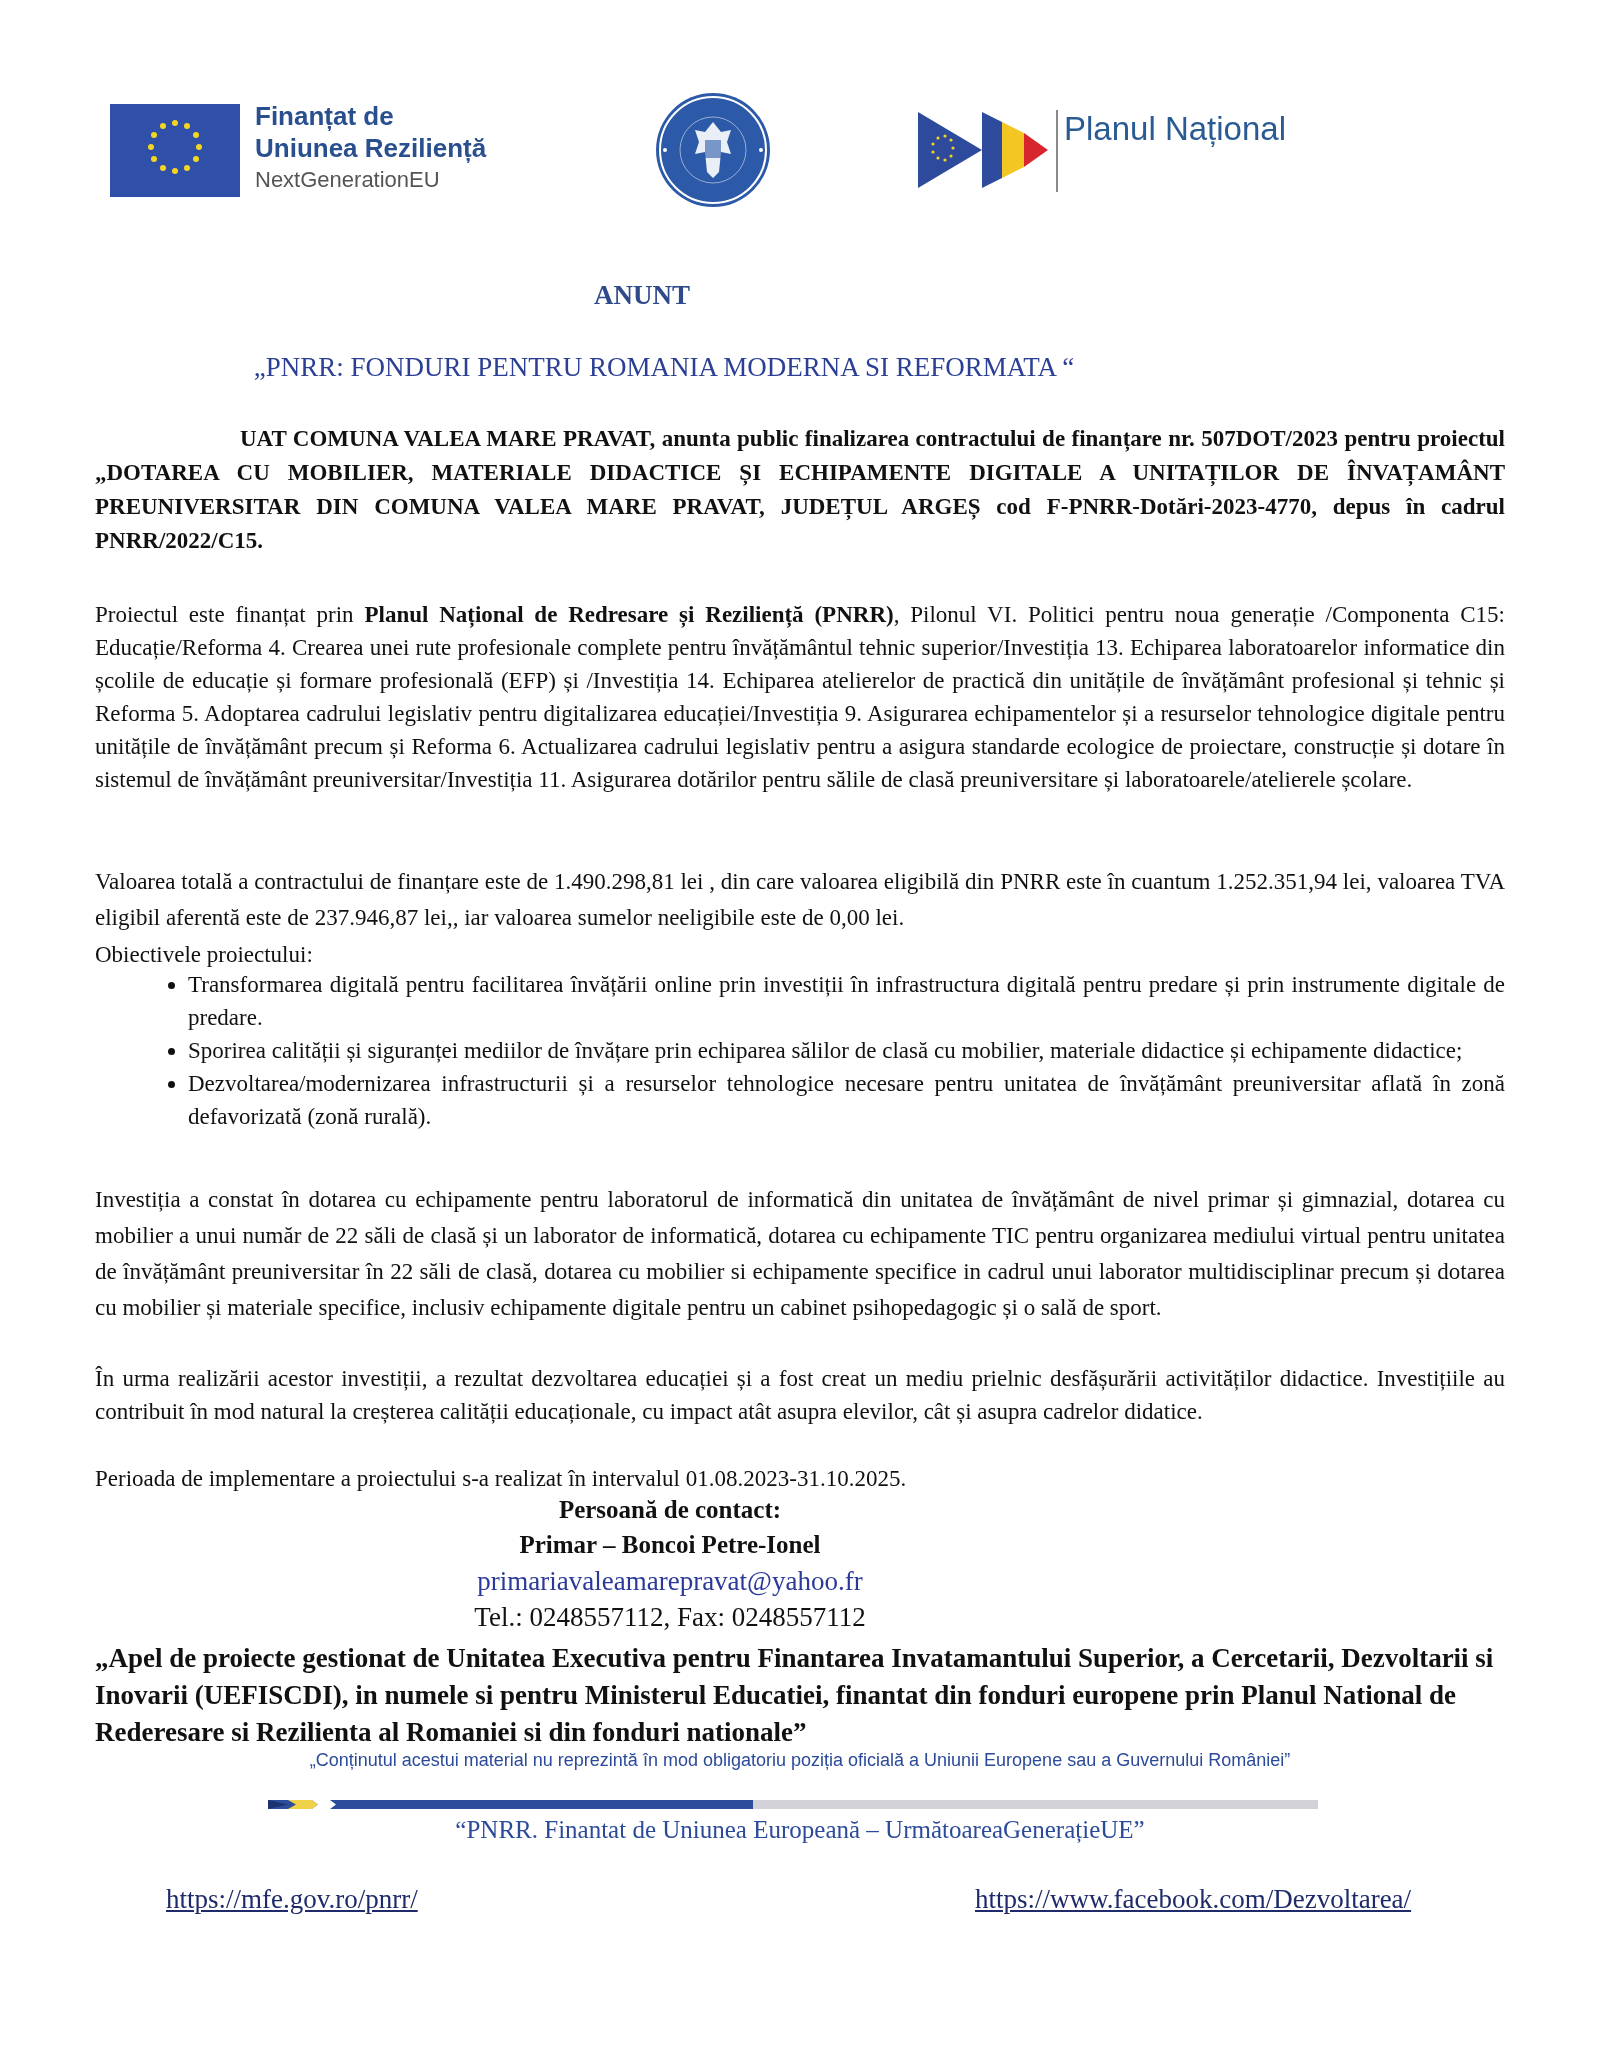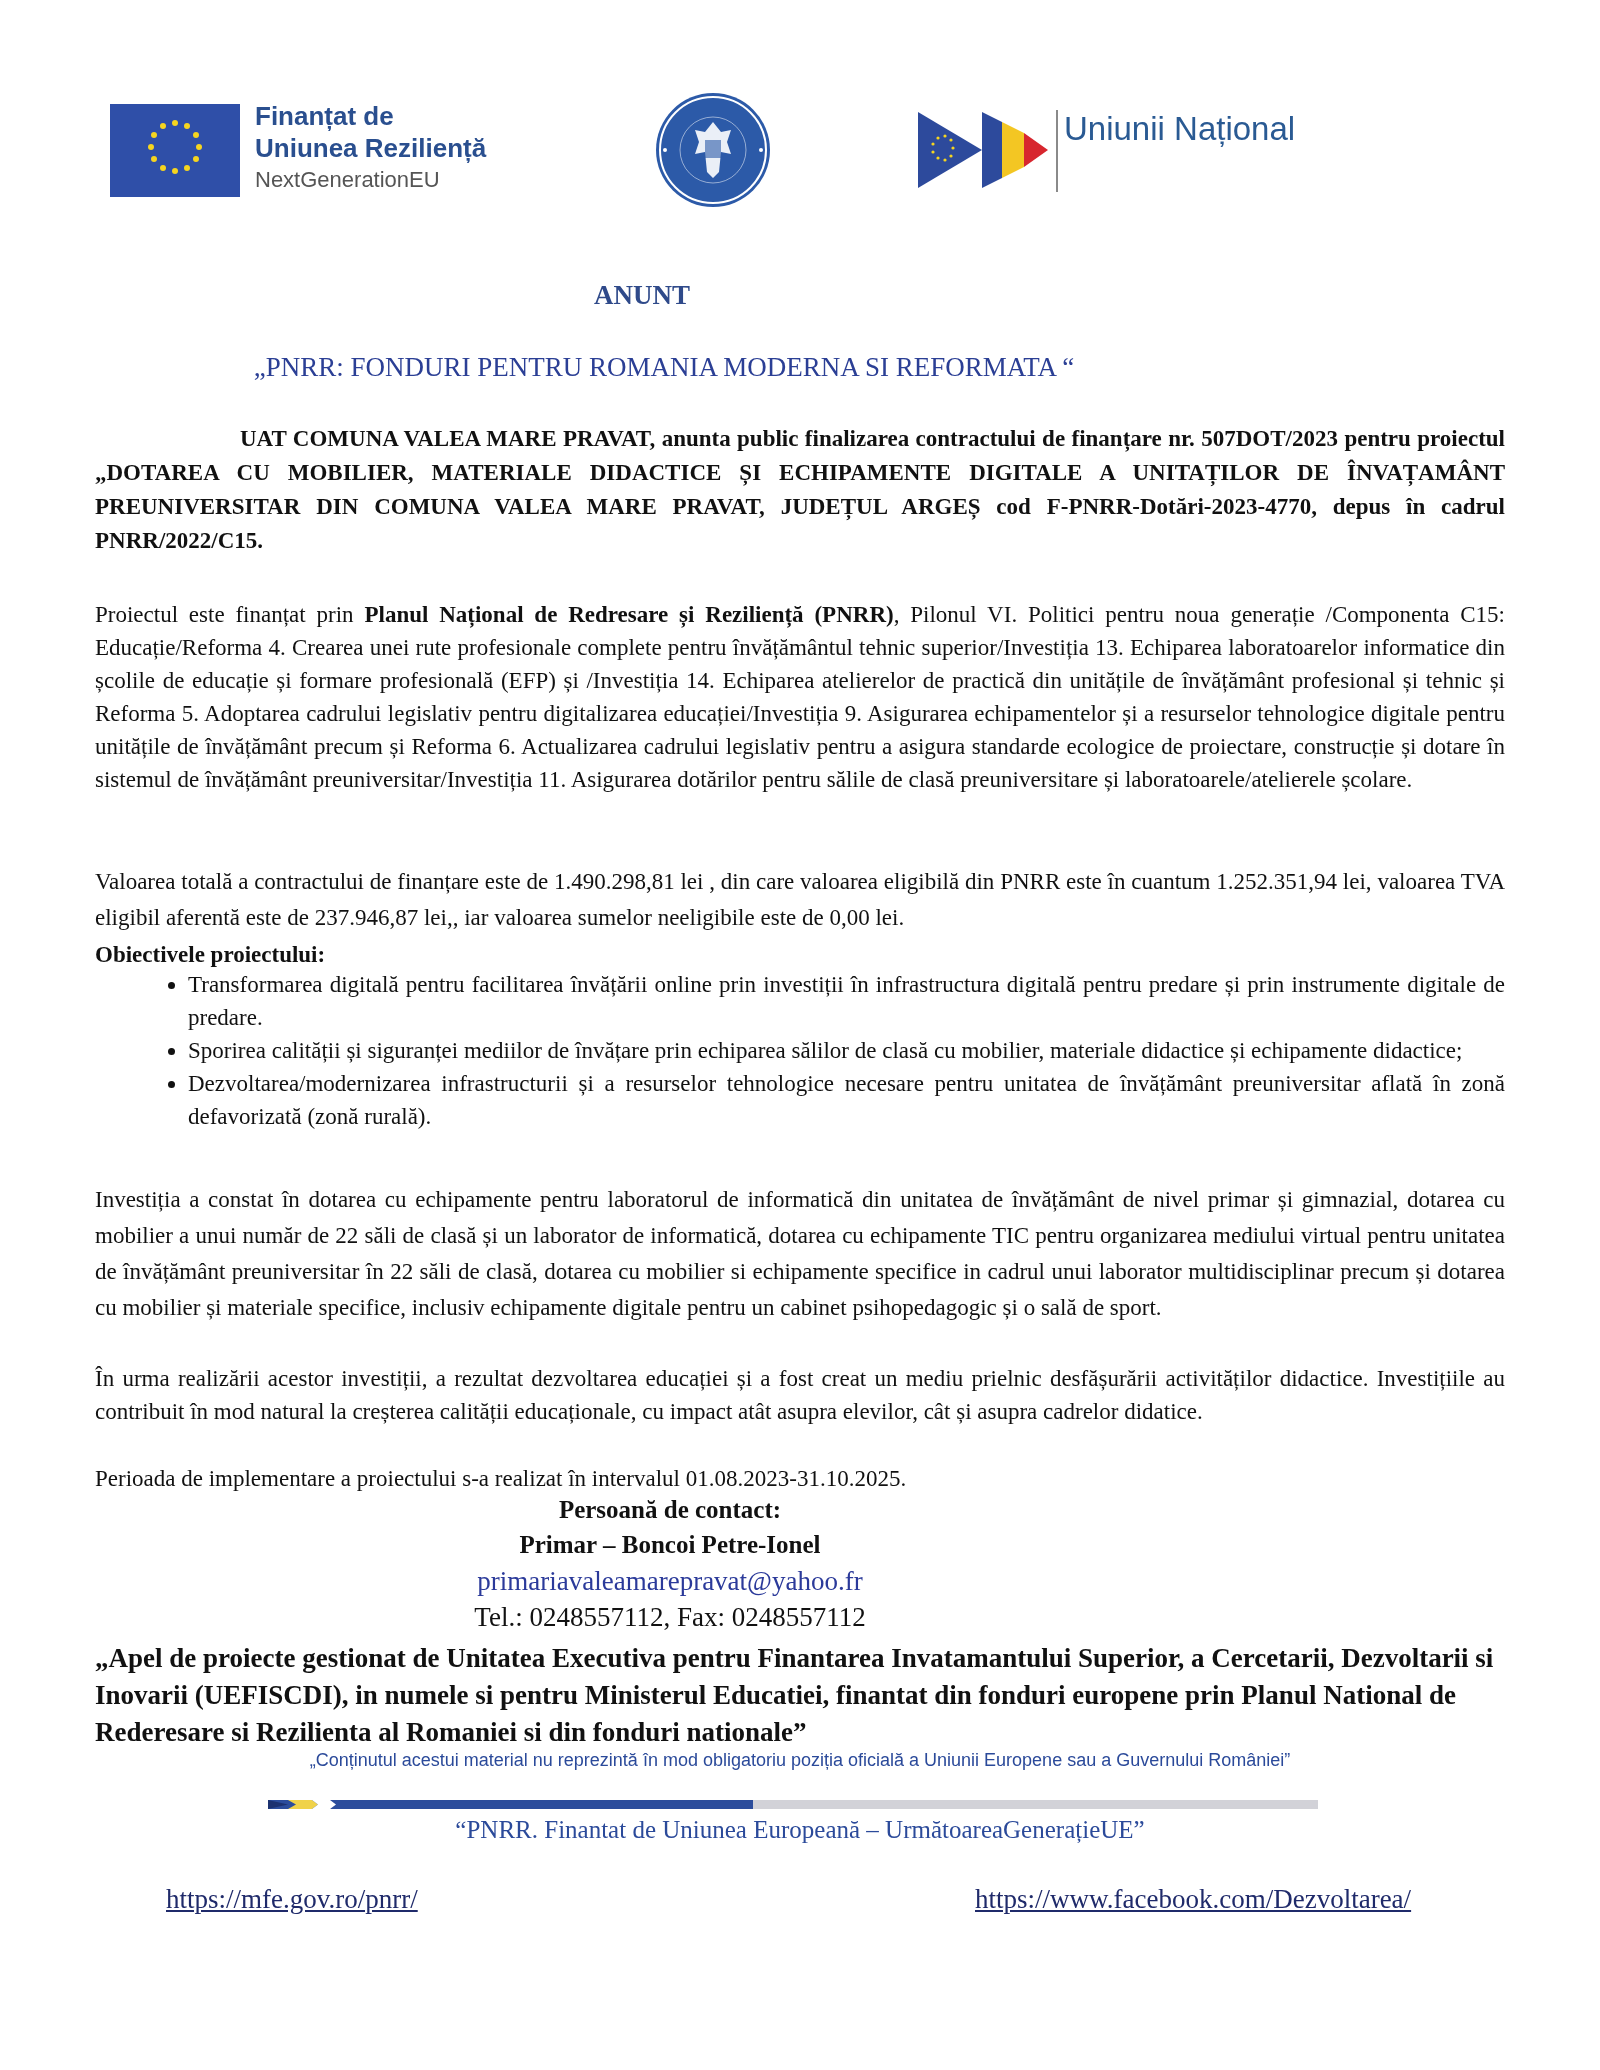--- a/index.html
+++ b/index.html
@@ -17,21 +17,21 @@
     .pnrr-text { left: 1064px; top: 110px; font-family: "Liberation Sans", "DejaVu Sans", sans-serif;
       color: #2a5a93; font-size: 33px; line-height: 38px; }
     
     .anunt { left: 0; width: 1284px; top: 280px; text-align: center; color: #2f4a8a; font-weight: bold; font-size: 27px; }
     .subtitle { left: 0; width: 1328px; top: 352px; text-align: center; color: #2b3f95; font-size: 27px; }
     .intro { left: 95px; width: 1410px; top: 422px; font-weight: bold; font-size: 23px; line-height: 34px; text-align: justify; }
     .intro .indent { display: inline-block; width: 145px; }
     .body-text { left: 95px; width: 1410px; font-size: 23px; line-height: 33px; text-align: justify; }
     .p1 { top: 598px; }
     .p2 { top: 864px; line-height: 36px; }
-    .p-obj { top: 938px; font-weight: bold; }
+    .p-obj { top: 938px; }
     ul.objectives { position: absolute; left: 95px; top: 968px; width: 1410px; margin: 0; padding: 0 0 0 93px;
       font-size: 23px; line-height: 33px; text-align: justify; box-sizing: border-box; }
     ul.objectives li { margin: 0; padding: 0 0 0 0; list-style: disc; }
     .p3 { top: 1182px; line-height: 36px; }
     .p4 { top: 1362px; }
     .p5 { top: 1462px; }
     .contact { left: 0; width: 1340px; text-align: center; font-size: 25px; line-height: 35px; }
     .contact-title { top: 1492px; font-weight: bold; }
     .contact-name { top: 1527px; font-weight: bold; }
     .contact-email { top: 1564px; color: #2b3a9a; font-size: 27px; }
@@ -101,21 +101,21 @@
         <circle cx="15" cy="40" r="1.6"></circle>
         <circle cx="15" cy="32" r="1.6"></circle>
       </g>
     <polygon points="64,0 84,10 84,66 64,76" fill="#2d4a9c"></polygon>
     <polygon points="84,10 106,21 106,55 84,66" fill="#f3c623"></polygon>
     <polygon points="106,21 130,38 106,55" fill="#d7262e"></polygon>
   </svg>
 </div>
 <div class="abs pnrr-sep"></div>
 <div class="abs pnrr-text">
-  <div>Uniunii Național</div>
+  <div>Planul Național</div>
 </div>
 
 <div class="abs anunt">ANUNT</div>
 <div class="abs subtitle">„PNRR: FONDURI PENTRU ROMANIA MODERNA SI REFORMATA “</div>
 
 <div class="abs intro"><span class="indent"></span><span>UAT COMUNA VALEA MARE PRAVAT, anunta public finalizarea contractului de finanțare nr. 507DOT/2023 pentru proiectul „DOTAREA CU MOBILIER, MATERIALE DIDACTICE ȘI ECHIPAMENTE DIGITALE A UNITAȚILOR DE ÎNVAȚAMÂNT PREUNIVERSITAR DIN COMUNA VALEA MARE PRAVAT, JUDEȚUL ARGEȘ  cod F-PNRR-Dotări-2023-4770, depus în cadrul PNRR/2022/C15.</span></div>
 
 <div class="abs body-text p1"><span>Proiectul este finanțat  prin </span><b>Planul Național de Redresare și Reziliență (PNRR)</b><span>, Pilonul VI. Politici pentru noua generație /Componenta C15: Educație/Reforma 4. Crearea unei rute profesionale complete pentru învățământul tehnic superior/Investiția 13. Echiparea laboratoarelor informatice din școlile de educație și formare profesională (EFP) și /Investiția 14. Echiparea  atelierelor de practică din unitățile de  învățământ profesional și tehnic și Reforma 5. Adoptarea cadrului legislativ pentru digitalizarea educației/Investiția 9. Asigurarea echipamentelor și a resurselor tehnologice digitale pentru unitățile de învățământ precum și Reforma 6. Actualizarea cadrului legislativ pentru a asigura standarde ecologice de proiectare, construcție și dotare în sistemul de învățământ preuniversitar/Investiția 11. Asigurarea dotărilor pentru sălile de clasă preuniversitare și laboratoarele/atelierele școlare.</span></div>
 
 <div class="abs body-text p2">Valoarea totală a contractului de finanțare este de 1.490.298,81 lei , din care valoarea eligibilă din PNRR este în cuantum 1.252.351,94 lei, valoarea TVA eligibil aferentă este de 237.946,87 lei,, iar valoarea sumelor neeligibile este de 0,00 lei.</div>

